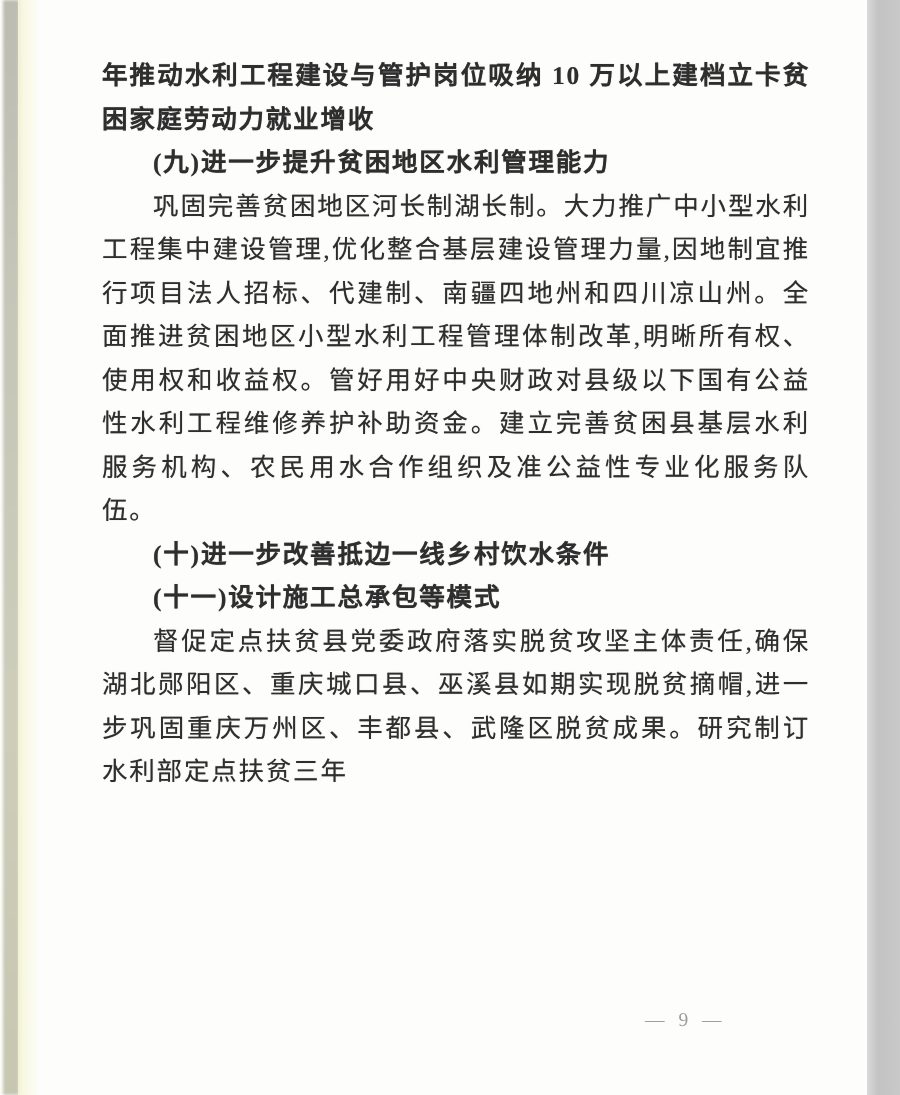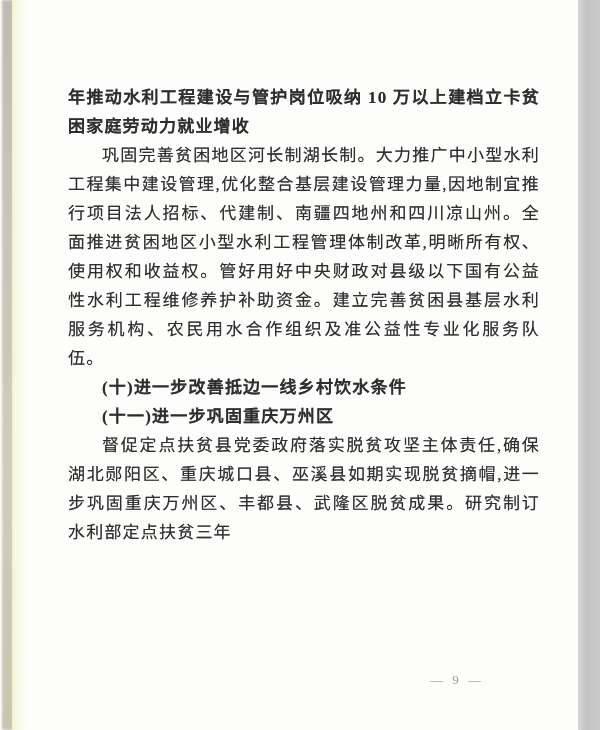--- a/index.html
+++ b/index.html
@@ -65,21 +65,20 @@
   .doc p.body {
     text-indent: 2em;
   }
   .doc p.heading {
     font-weight: bold;
     text-indent: 2em;
   }
   .doc p.continuation {
     font-weight: bold;
     text-indent: 0;
-    margin-top: 47px;
   }
   .page-number {
     position: absolute;
     top: 672px;
     left: 393px;
     width: 128px;
     text-align: center;
     font-size: 13px;
     letter-spacing: 3px;
     color: #9b9b9b;
@@ -88,20 +87,21 @@
 </head>
 <body>
 
 <div class="page">
   <div class="edge-left"></div>
   <div class="edge-glow"></div>
   <div class="edge-right"></div>
 
   <div class="doc">
       <p class="continuation">年推动水利工程建设与管护岗位吸纳 10 万以上建档立卡贫困家庭劳动力就业增收</p>
+      <p class="heading">(九)进一步提升贫困地区水利管理能力</p>
       <p class="body">巩固完善贫困地区河长制湖长制。大力推广中小型水利工程集中建设管理,优化整合基层建设管理力量,因地制宜推行项目法人招标、代建制、南疆四地州和四川凉山州。全面推进贫困地区小型水利工程管理体制改革,明晰所有权、使用权和收益权。管好用好中央财政对县级以下国有公益性水利工程维修养护补助资金。建立完善贫困县基层水利服务机构、农民用水合作组织及准公益性专业化服务队伍。</p>
       <p class="heading">(十)进一步改善抵边一线乡村饮水条件</p>
-      <p class="heading">(十一)进一步巩固重庆万州区</p>
+      <p class="heading">(十一)设计施工总承包等模式</p>
       <p class="body">督促定点扶贫县党委政府落实脱贫攻坚主体责任,确保湖北郧阳区、重庆城口县、巫溪县如期实现脱贫摘帽,进一步巩固重庆万州区、丰都县、武隆区脱贫成果。研究制订水利部定点扶贫三年</p>
     </div>
 
   <div class="page-number">— 9 —</div>
 </div>
 
 </body></html>

